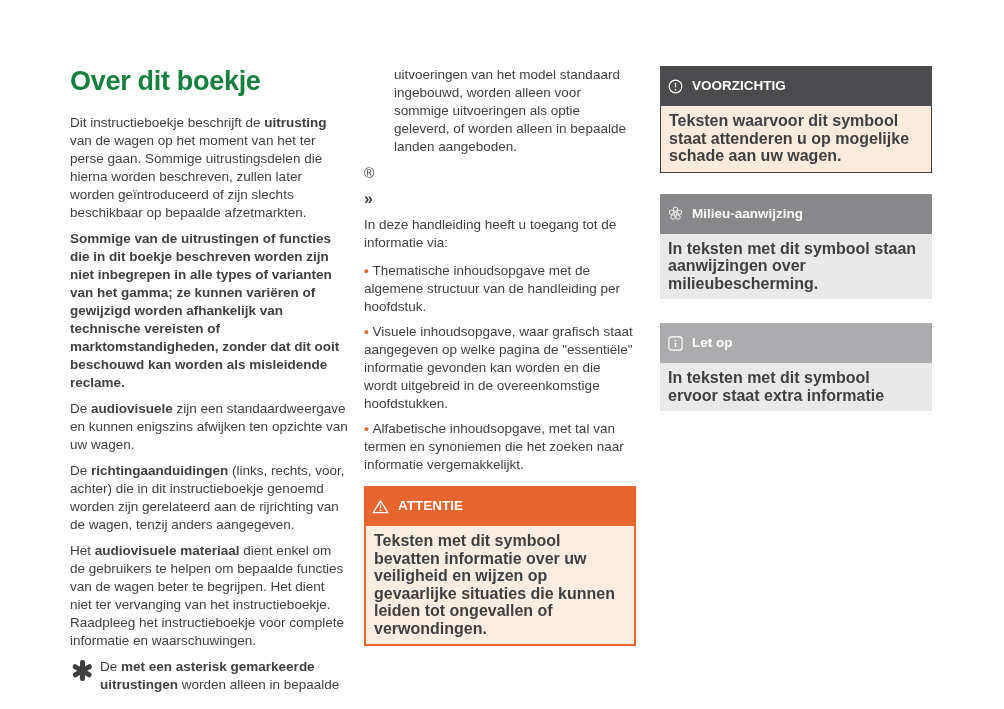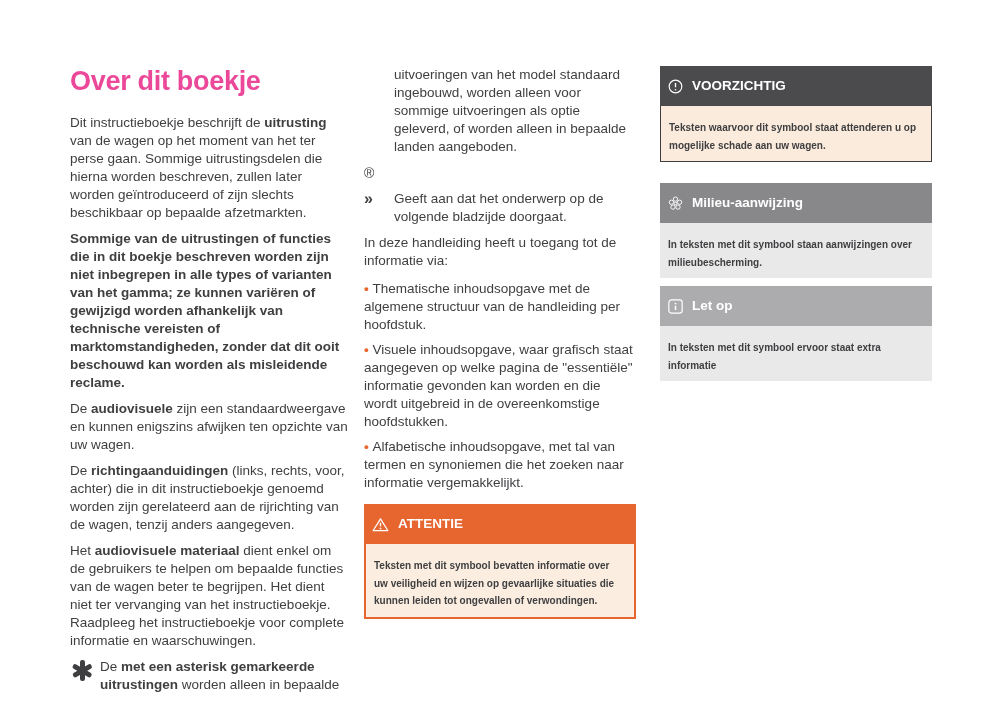--- a/index.html
+++ b/index.html
@@ -9,21 +9,21 @@
     color:#3F3F41;font-size:13.5px;line-height:18px;
     -webkit-font-smoothing:antialiased;
   }
   .col{position:absolute;top:66px;}
   #col1{left:70px;width:278px;}
   #col2{left:364px;width:272px;}
   #col3{left:660px;width:272px;}
 
   h1{
     margin:0 0 18px 0;font-size:27px;line-height:30px;font-weight:bold;
-    color:#ec4899;letter-spacing:-0.3px;
+    color:#15803d;letter-spacing:-0.3px;
   }
   p{margin:0 0 8px 0;}
   p.bold-para{font-weight:bold;}
   b{font-weight:bold;}
 
   .hang{display:flex;margin:0 0 8px 0;}
   .hang .sym{flex:none;width:30px;}
   .hang .txt{flex:1;}
   .sym.reg{font-size:14px;padding-top:0;}
   .sym.arrows{font-size:16px;font-weight:bold;letter-spacing:-1px;}
@@ -38,32 +38,32 @@
   p.bullet::before{content:"\2022\00a0";color:#E7652E;font-weight:bold;}
   p.intro{margin:4px 0 10px 0;}
 
   .box{margin:0 0 21px 0;}
   .box-header{
     height:24px;display:flex;align-items:center;padding:8px 8px;
     color:#ffffff;font-weight:bold;font-size:13.5px;
   }
   .box-header .hicon{flex:none;display:inline-flex;margin-right:9px;}
   .box-body{
-    padding:13px 8px 7px 8px;font-weight:bold;font-size:10px;line-height:17.5px;
+    padding:6px 8px 7px 8px;font-weight:bold;font-size:16px;line-height:17.5px;
   }
   .box.attn{margin-top:12px;margin-bottom:0;}
   .box.attn .box-header{background:#E7652E;}
   .box.attn .box-body{background:#FBEEE0;border:2px solid #E7652E;border-top:none;}
   .box.caution .box-header{background:#4B4B4E;}
   .box.caution .box-body{background:#FAEBDC;border:1.5px solid #3E3E40;border-top:none;}
   .box.env .box-header{background:#88888B;}
   .box.env .box-body{background:#E9E9EA;}
   .box.note .box-header{background:#ACACAF;}
   .box.note .box-body{background:#E9E9EA;}
-  .box.env{margin-bottom:8px;}
+  .box.env{margin-bottom:24px;}
 </style>
 </head>
 <body>
 
 <section class="col" id="col1">
   <h1>Over dit boekje</h1>
   <p>Dit instructieboekje beschrijft de <b>uitrusting</b> van de wagen op het moment van het ter perse gaan. Sommige uitrustingsdelen die hierna worden beschreven, zullen later worden geïntroduceerd of zijn slechts beschikbaar op bepaalde afzetmarkten.</p>
   <p class="bold-para"><b>Sommige van de uitrustingen of functies die in dit boekje beschreven worden zijn niet inbegrepen in alle types of varianten van het gamma; ze kunnen variëren of gewijzigd worden afhankelijk van technische vereisten of marktomstandigheden, zonder dat dit ooit beschouwd kan worden als misleidende reclame.</b></p>
   <p>De <b>audiovisuele</b> zijn een standaardweergave en kunnen enigszins afwijken ten opzichte van uw wagen.</p>
   <p>De <b>richtingaanduidingen</b> (links, rechts, voor, achter) die in dit instructieboekje genoemd worden zijn gerelateerd aan de rijrichting van de wagen, tenzij anders aangegeven.</p>
@@ -79,21 +79,20 @@
 <section class="col" id="col2">
   <div class="hang">
     <span class="sym"></span>
     <span class="txt">uitvoeringen van het model standaard ingebouwd, worden alleen voor sommige uitvoeringen als optie geleverd, of worden alleen in bepaalde landen aangeboden.</span>
   </div>
   <div class="hang">
     <span class="sym reg">®</span>
   </div>
   <div class="hang">
     <span class="sym arrows">»</span>
-    <span class="txt">Geeft aan dat het onderwerp op de volgende bladzijde doorgaat.</span>
   </div>
   <p class="intro">In deze handleiding heeft u toegang tot de informatie via:</p>
   <p class="bullet">Thematische inhoudsopgave met de algemene structuur van de handleiding per hoofdstuk.</p>
   <p class="bullet">Visuele inhoudsopgave, waar grafisch staat aangegeven op welke pagina de "essentiële" informatie gevonden kan worden en die wordt uitgebreid in de overeenkomstige hoofdstukken.</p>
   <p class="bullet">Alfabetische inhoudsopgave, met tal van termen en synoniemen die het zoeken naar informatie vergemakkelijkt.</p>
 
   <div class="box attn">
     <div class="box-header">
       <span class="hicon">
         <svg viewBox="0 0 20 17" width="17" height="15">

